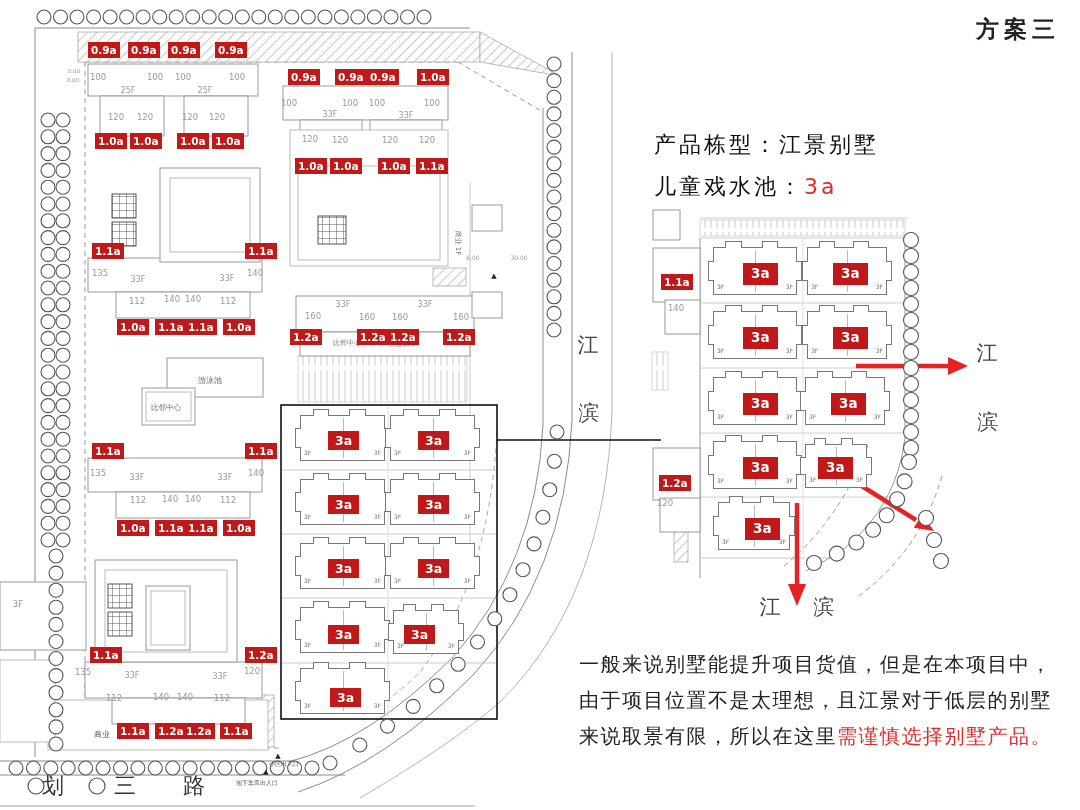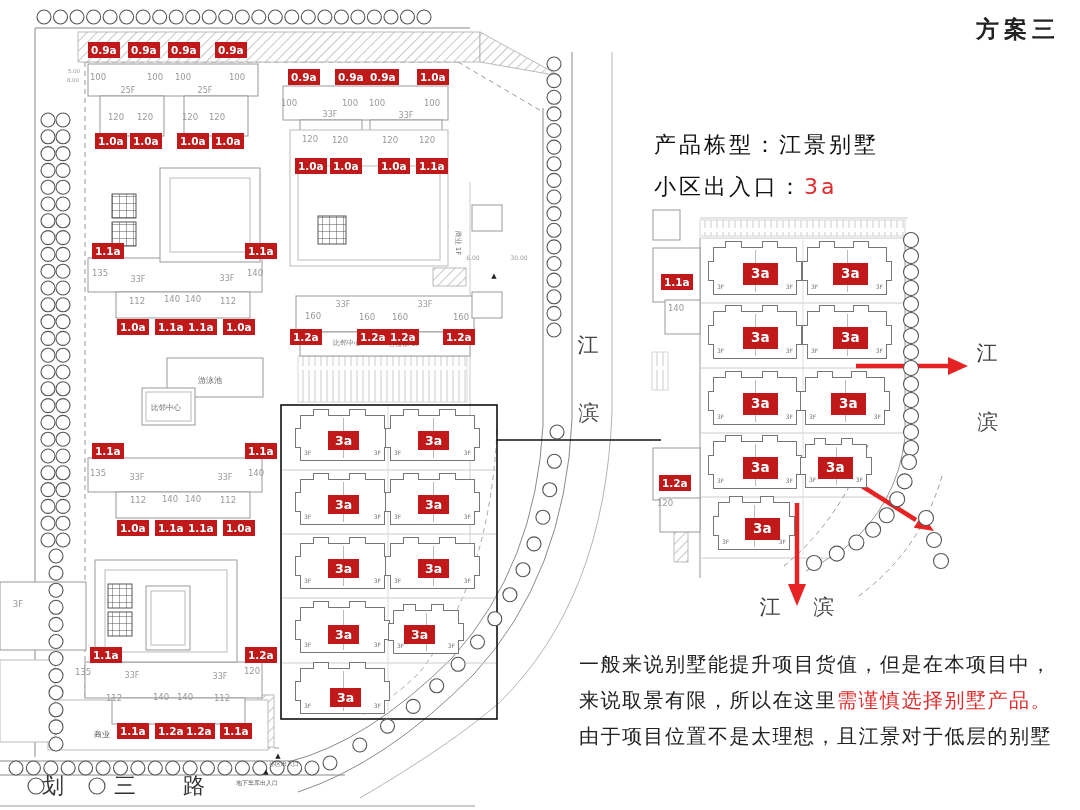--- a/index.html
+++ b/index.html
@@ -639,22 +639,22 @@
       <div class="river" style="left: 824px; top: 607px;">滨</div>
     </div>
 
   <div id="plan-title">方案三</div>
 
   <div id="product-line">
     <span>产品栋型：江景别墅</span>
   </div>
 
   <div id="pricing-line">
-    <span>小区出入口：</span><span class="red">3a</span>
+    <span>儿童戏水池：</span><span class="red">3a</span>
   </div>
 
   <div id="note">
     <div class="note-line">一般来说别墅能提升项目货值，但是在本项目中，</div>
+    <div class="note-line">由于项目位置不是太理想，且江景对于低层的别墅</div>
     <div class="note-line"><span>来说取景有限，所以在这里</span><span class="red">需谨慎选择别墅产品。</span></div>
-    <div class="note-line">由于项目位置不是太理想，且江景对于低层的别墅</div>
   </div>
 
 </div>
 
 </body></html>

